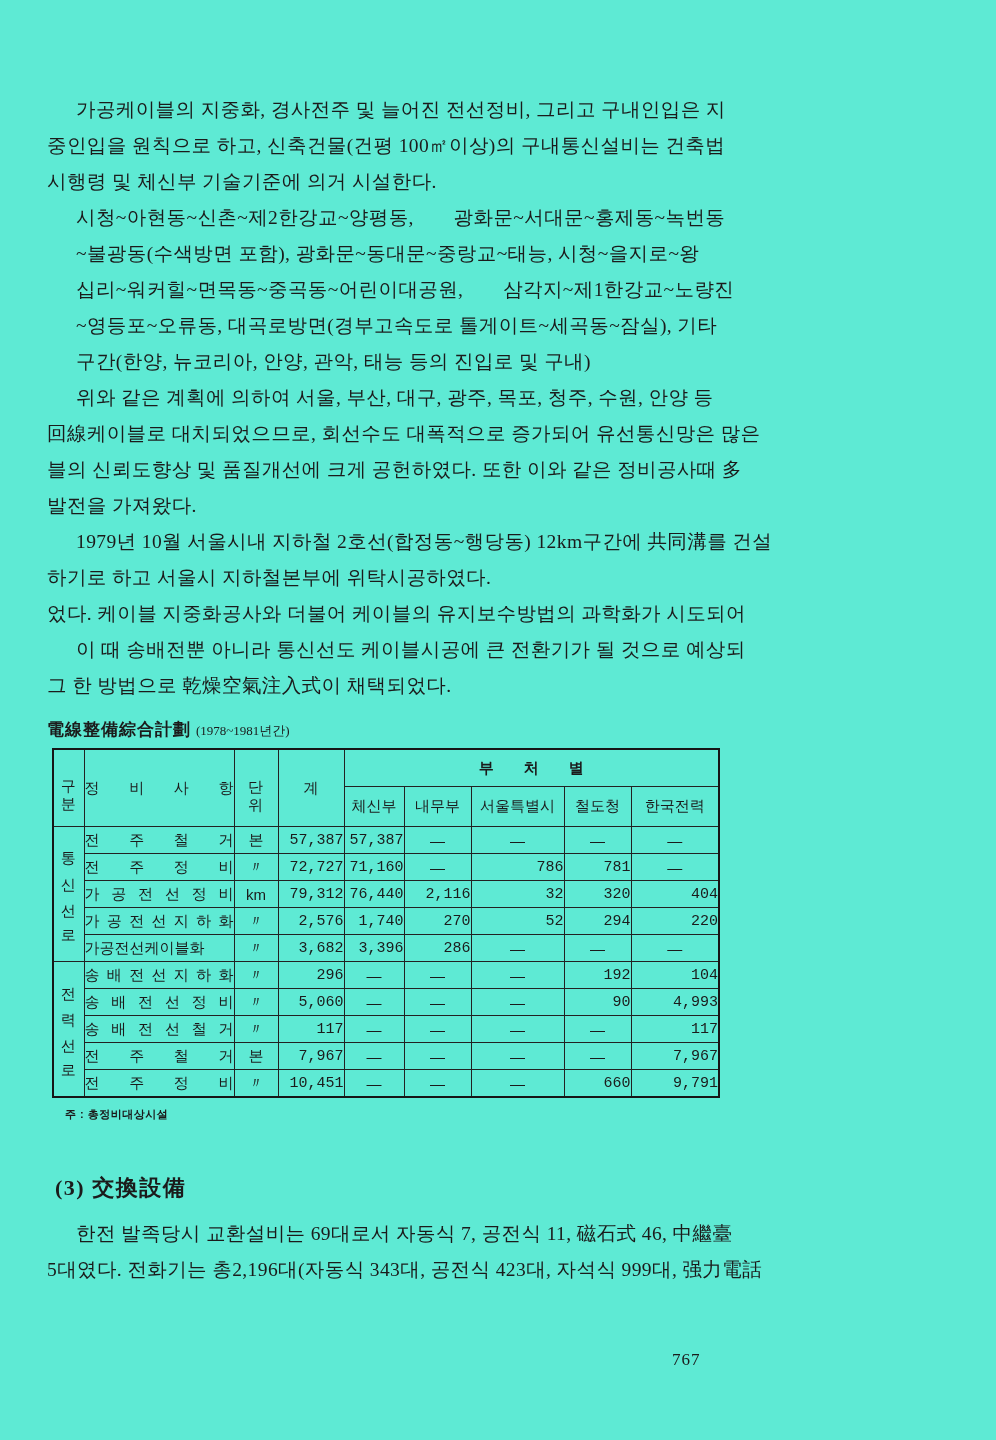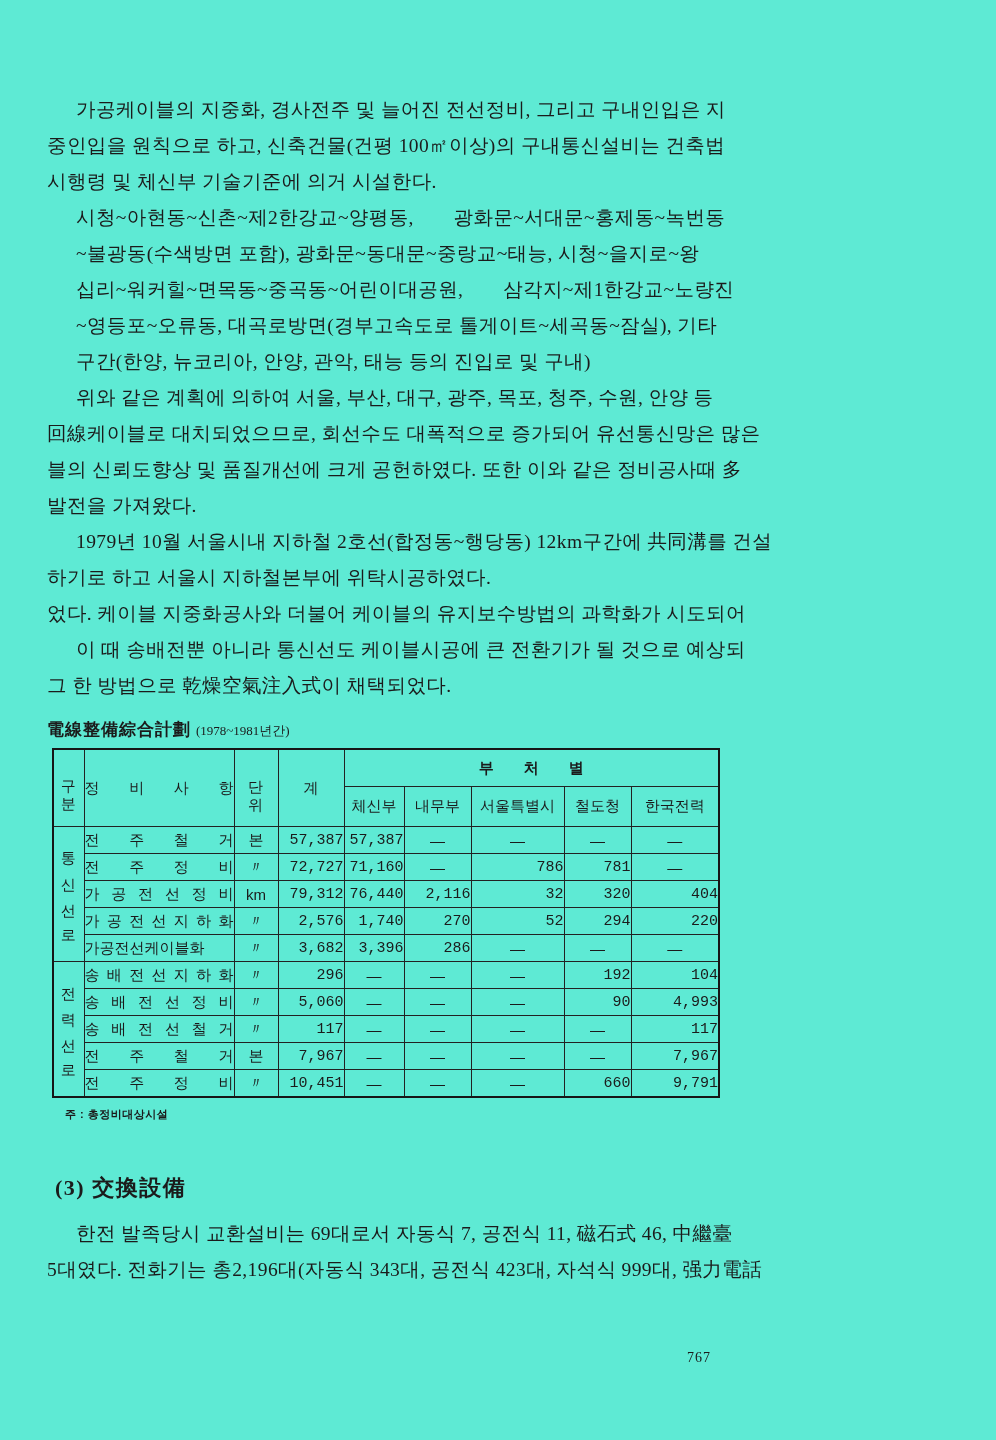--- a/index.html
+++ b/index.html
@@ -80,22 +80,22 @@
   
   .sec3-heading {
     margin-top:52px; margin-left:8px;
     font-size:22px; font-weight:bold;
     letter-spacing:1.5px;
     line-height:28px;
   }
   .sec3-body { margin-top:14px; }
 
   .pageno {
-    position:absolute; left:687px; top:1350px;
-    font-size:14px; letter-spacing:1px;
+    position:absolute; left:672px; top:1350px;
+    font-size:17px; letter-spacing:1px;
   }
 </style>
 </head>
 <body>
 
 <div class="page">
   <div class="content">
 
     <p>
       <span class="line ind">가공케이블의 지중화, 경사전주 및 늘어진 전선정비, 그리고 구내인입은 지</span>

